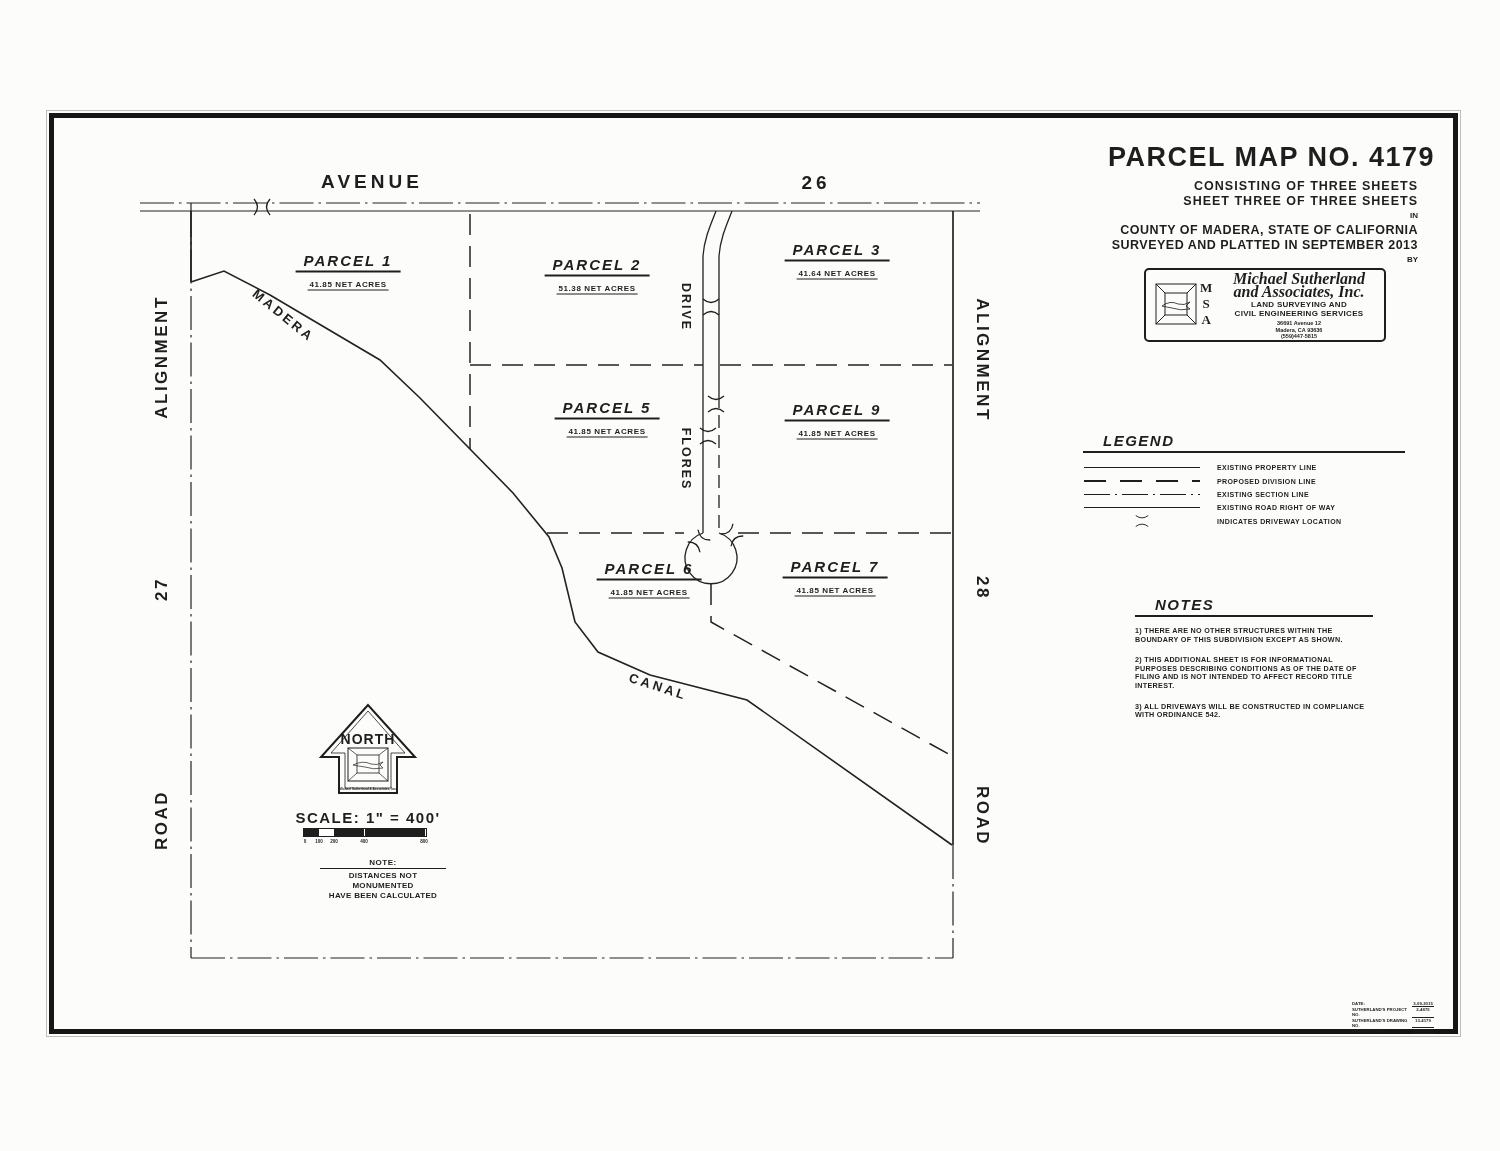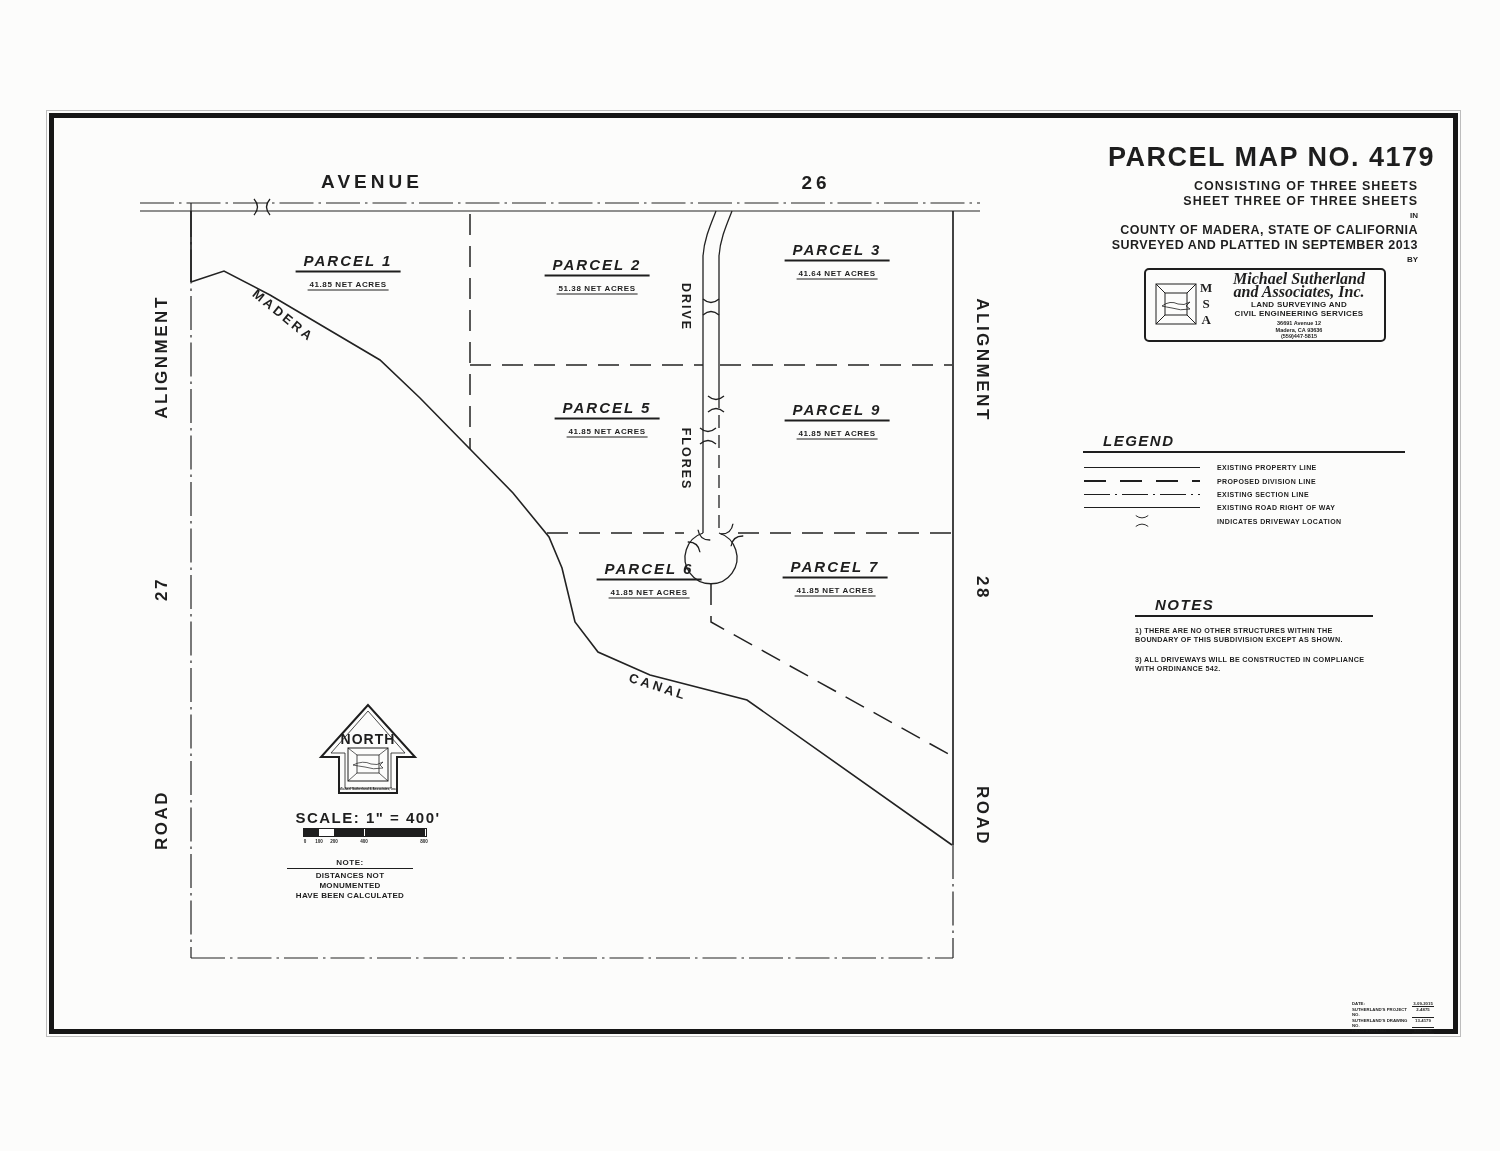--- a/index.html
+++ b/index.html
@@ -53,21 +53,21 @@
   .notes{position:absolute;left:1135px;top:596px;width:238px;}
   .note-item{font-size:7.2px;font-weight:600;letter-spacing:.3px;line-height:8.6px;margin-top:9px;}
   .notes .first{margin-top:10px;}
   .north-txt{position:absolute;left:368px;top:739px;transform:translate(-50%,-50%);font-size:14px;font-weight:bold;letter-spacing:1px;}
   .logo-cap{position:absolute;left:368px;top:789px;transform:translate(-50%,-50%);font-size:3.2px;font-weight:bold;white-space:nowrap;}
   .scale-lbl{position:absolute;left:368px;top:817px;transform:translate(-50%,-50%);font-size:15px;font-weight:bold;letter-spacing:1.5px;white-space:nowrap;}
   .scalebar{position:absolute;left:303px;top:828px;width:122px;height:7px;border:1px solid #1e1e1e;display:flex;}
   .sb-seg{height:100%;}
   .sb-ticks{position:absolute;left:303px;top:839px;width:124px;height:6px;font-size:4.6px;font-weight:bold;}
   .sb-ticks span{position:absolute;transform:translateX(-50%);}
-  .map-note{position:absolute;left:287px;top:851px;width:126px;text-align:center;}
+  .map-note{position:absolute;left:320px;top:851px;width:126px;text-align:center;}
   .map-note .nh{display:inline-block;font-size:8px;font-weight:bold;letter-spacing:.5px;border-bottom:1px solid #1e1e1e;width:126px;padding-bottom:1px;}
   .map-note .nl{font-size:8px;font-weight:bold;letter-spacing:.3px;line-height:10px;margin-top:2px;}
 
   
   .foot{position:absolute;left:1352px;top:1001px;width:82px;font-size:4.3px;font-weight:bold;line-height:5.2px;}
   .foot .frow{display:flex;justify-content:space-between;}
   .foot .fval{border-bottom:.5px solid #1e1e1e;min-width:22px;text-align:center;}
 </style>
 </head>
 <body>
@@ -262,20 +262,21 @@
         </svg>
       </div>
       <div class="leg-lbl">INDICATES DRIVEWAY LOCATION</div>
     </div>
   </div>
 
   <div class="notes">
     <div class="sec-head">NOTES</div>
     <div class="rule"></div>
     <div class="note-item first">1)  THERE ARE NO OTHER STRUCTURES WITHIN THE BOUNDARY OF THIS SUBDIVISION EXCEPT AS SHOWN.</div>
+    <div class="note-item" style="margin-top:12px;">2)  THIS ADDITIONAL SHEET IS FOR INFORMATIONAL PURPOSES DESCRIBING CONDITIONS AS OF THE DATE OF FILING AND IS NOT INTENDED TO AFFECT RECORD TITLE INTEREST.</div>
     <div class="note-item" style="margin-top:12px;">3)  ALL DRIVEWAYS WILL BE CONSTRUCTED IN COMPLIANCE WITH ORDINANCE 542.</div>
   </div>
 
   <svg class="abs" style="left:293px;top:700px;" width="150" height="100" viewBox="0 0 150 100">
     <g fill="none" stroke="#1e1e1e">
       <polygon points="75,5 28,57 46,57 46,93 104,93 104,57 122,57" stroke-width="2"></polygon>
       <polygon points="75,11 38,53 52,53 52,88 98,88 98,53 112,53" stroke-width=".8"></polygon>
       <rect x="55" y="48" width="40" height="33" stroke-width="1"></rect>
       <rect x="64" y="55" width="22" height="18" stroke-width=".8"></rect>
       <path d="M 55,48 L 64,55 M 95,48 L 86,55 M 55,81 L 64,73 M 95,81 L 86,73" stroke-width=".7"></path>

